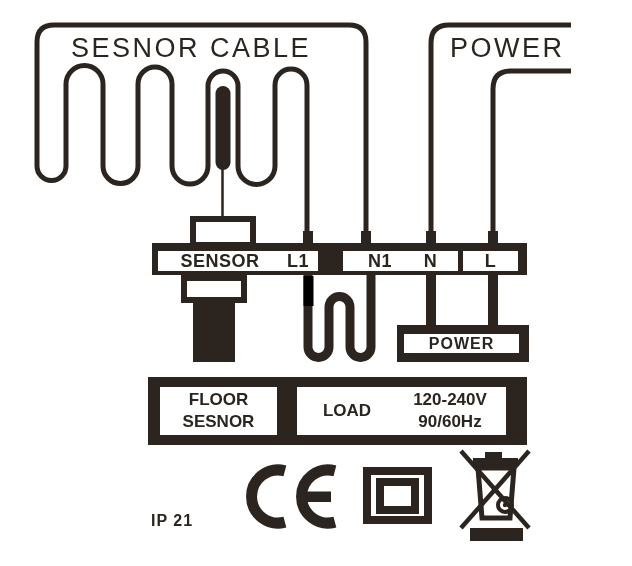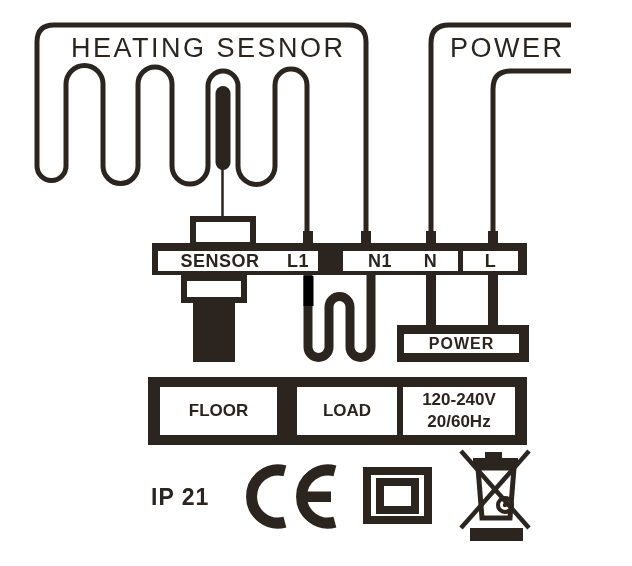--- a/index.html
+++ b/index.html
@@ -28,21 +28,21 @@
     position:absolute; left:7px; top:9px; width:115px; height:19px; background:#fff;
     display:flex; align-items:center; justify-content:center;
     font-weight:bold; font-size:16px; letter-spacing:1px;
   }
   .spec { background:var(--ink,#2b241f); }
   .spec .cell {
     position:absolute; top:10px; height:48px; background:#fff;
     display:flex; flex-direction:column; align-items:center; justify-content:center;
     font-weight:bold; font-size:17px; line-height:22px; text-align:center;
   }
-  .ip { font-weight:bold; font-size:23px; letter-spacing:1px; }
+  .ip { font-weight:bold; font-size:16px; letter-spacing:1px;margin-top:28px; }
   .sq-outer { border:8px solid var(--ink,#2b241f); box-sizing:border-box; background:#fff; }
 </style>
 </head>
 <body>
 
 <div class="stage">
 
   <svg class="abs" style="left:0;top:0" width="632" height="566" viewBox="0 0 632 566">
 
     <path class="ink-stroke no-fill" stroke-width="5" stroke-linejoin="round" d="M 366 246 L 366 42 Q 366 25 349 25 L 54 25 Q 37 25 37 42
@@ -69,21 +69,21 @@
 
     <rect class="ink-fill" x="303" y="231" width="10" height="14"></rect>
     <rect class="ink-fill" x="361" y="231" width="10" height="14"></rect>
     <rect class="ink-fill" x="426" y="231" width="10" height="14"></rect>
     <rect class="ink-fill" x="488" y="231" width="10" height="14"></rect>
 
     <rect class="ink-fill" x="426" y="273" width="10" height="55"></rect>
     <rect class="ink-fill" x="488" y="273" width="10" height="55"></rect>
   </svg>
 
-  <div class="abs toplabel" style="left:71px;top:33px">HEATING SESNOR</div>
+  <div class="abs toplabel" style="left:71px;top:33px">SESNOR CABLE</div>
   <div class="abs toplabel" style="left:450px;top:33px">POWER</div>
 
   <div class="abs openbox" style="left:190px;top:216px;width:66px;height:32px"></div>
 
   <div class="abs terminal-strip" style="left:152px;top:243px;width:375px;height:32px">
     <div class="tbox" style="left:6px;width:124px">SENSOR</div>
     <div class="tbox" style="left:126px;width:40px">L1</div>
     <div class="tbox" style="left:191px;width:74px">N1</div>
     <div class="tbox" style="left:251px;width:55px">N</div>
     <div class="tbox" style="left:311px;width:55px">L</div>
@@ -92,27 +92,28 @@
   <div class="abs openbox" style="left:181px;top:275px;width:66px;height:28px"></div>
   <div class="abs solid" style="left:193px;top:303px;width:42px;height:59px"></div>
 
   <div class="abs powerbox" style="left:397px;top:325px;width:132px;height:37px">
     <div class="inner">POWER</div>
   </div>
 
   <div class="abs spec" style="left:148px;top:377px;width:379px;height:68px">
     <div class="cell" style="left:12px;width:117px">
       <span>FLOOR</span>
+      <span>SESNOR</span>
     </div>
     <div class="cell" style="left:149px;width:100px">
       <span>LOAD</span>
     </div>
-    <div class="cell" style="left:255px;width:112px">
+    <div class="cell" style="left:246px;width:112px">
       <span>120-240V</span>
-      <span>20/60Hz</span>
+      <span>90/60Hz</span>
     </div>
   </div>
 
   <div class="abs ip" style="left:151px;top:484px">IP 21</div>
 
   <svg class="abs" style="left:243px;top:462px" width="100" height="70" viewBox="0 0 100 70">
     <path class="ink-stroke no-fill" stroke-width="11" d="M 41.9 8.9 A 26.5 26.5 0 1 0 41.9 60.1"></path>
     <path class="ink-stroke no-fill" stroke-width="11" d="M 91.9 8.9 A 26.5 26.5 0 1 0 91.9 60.1"></path>
     <rect class="ink-fill" x="59" y="29.5" width="29" height="10.5"></rect>
   </svg>

